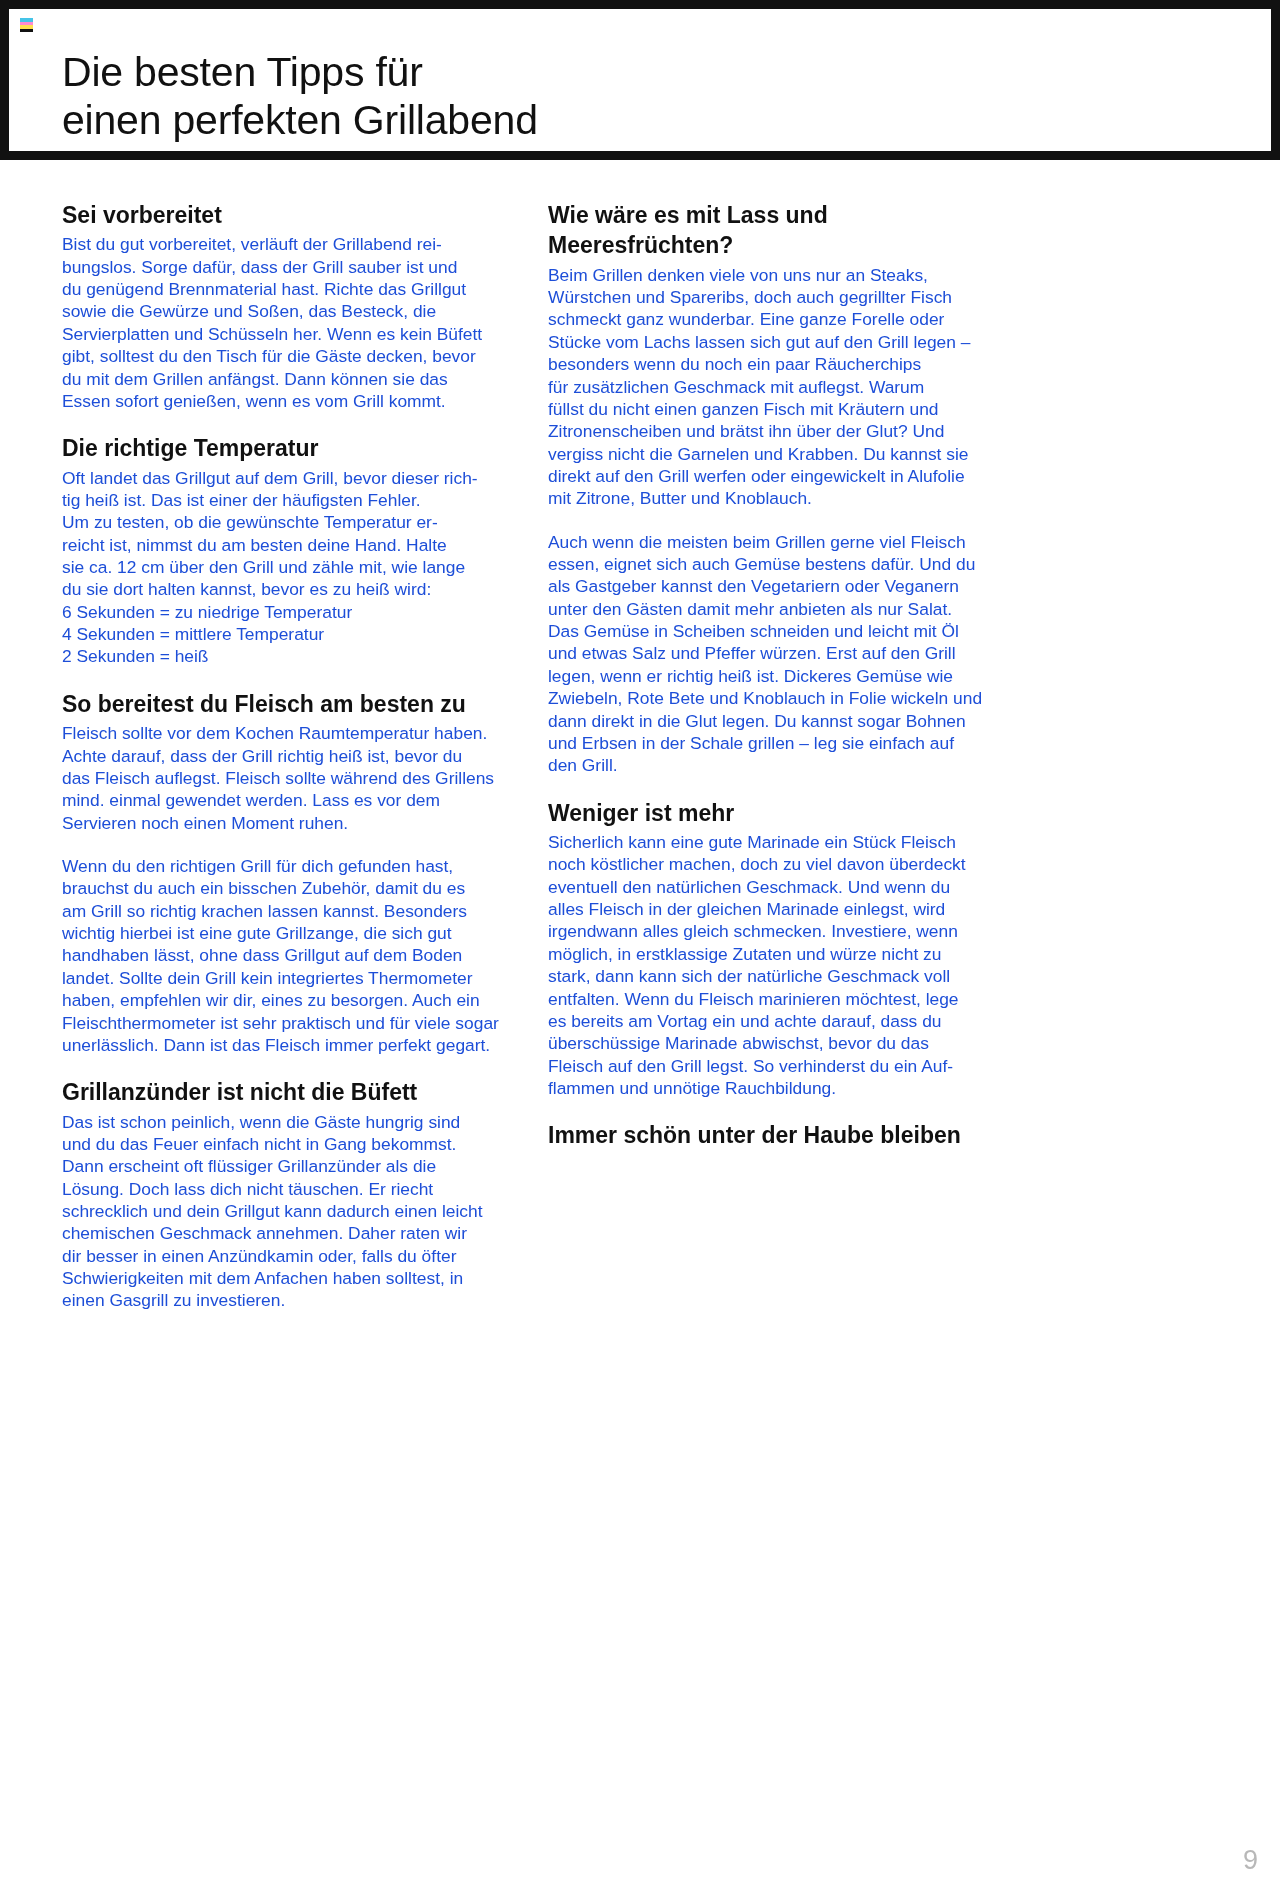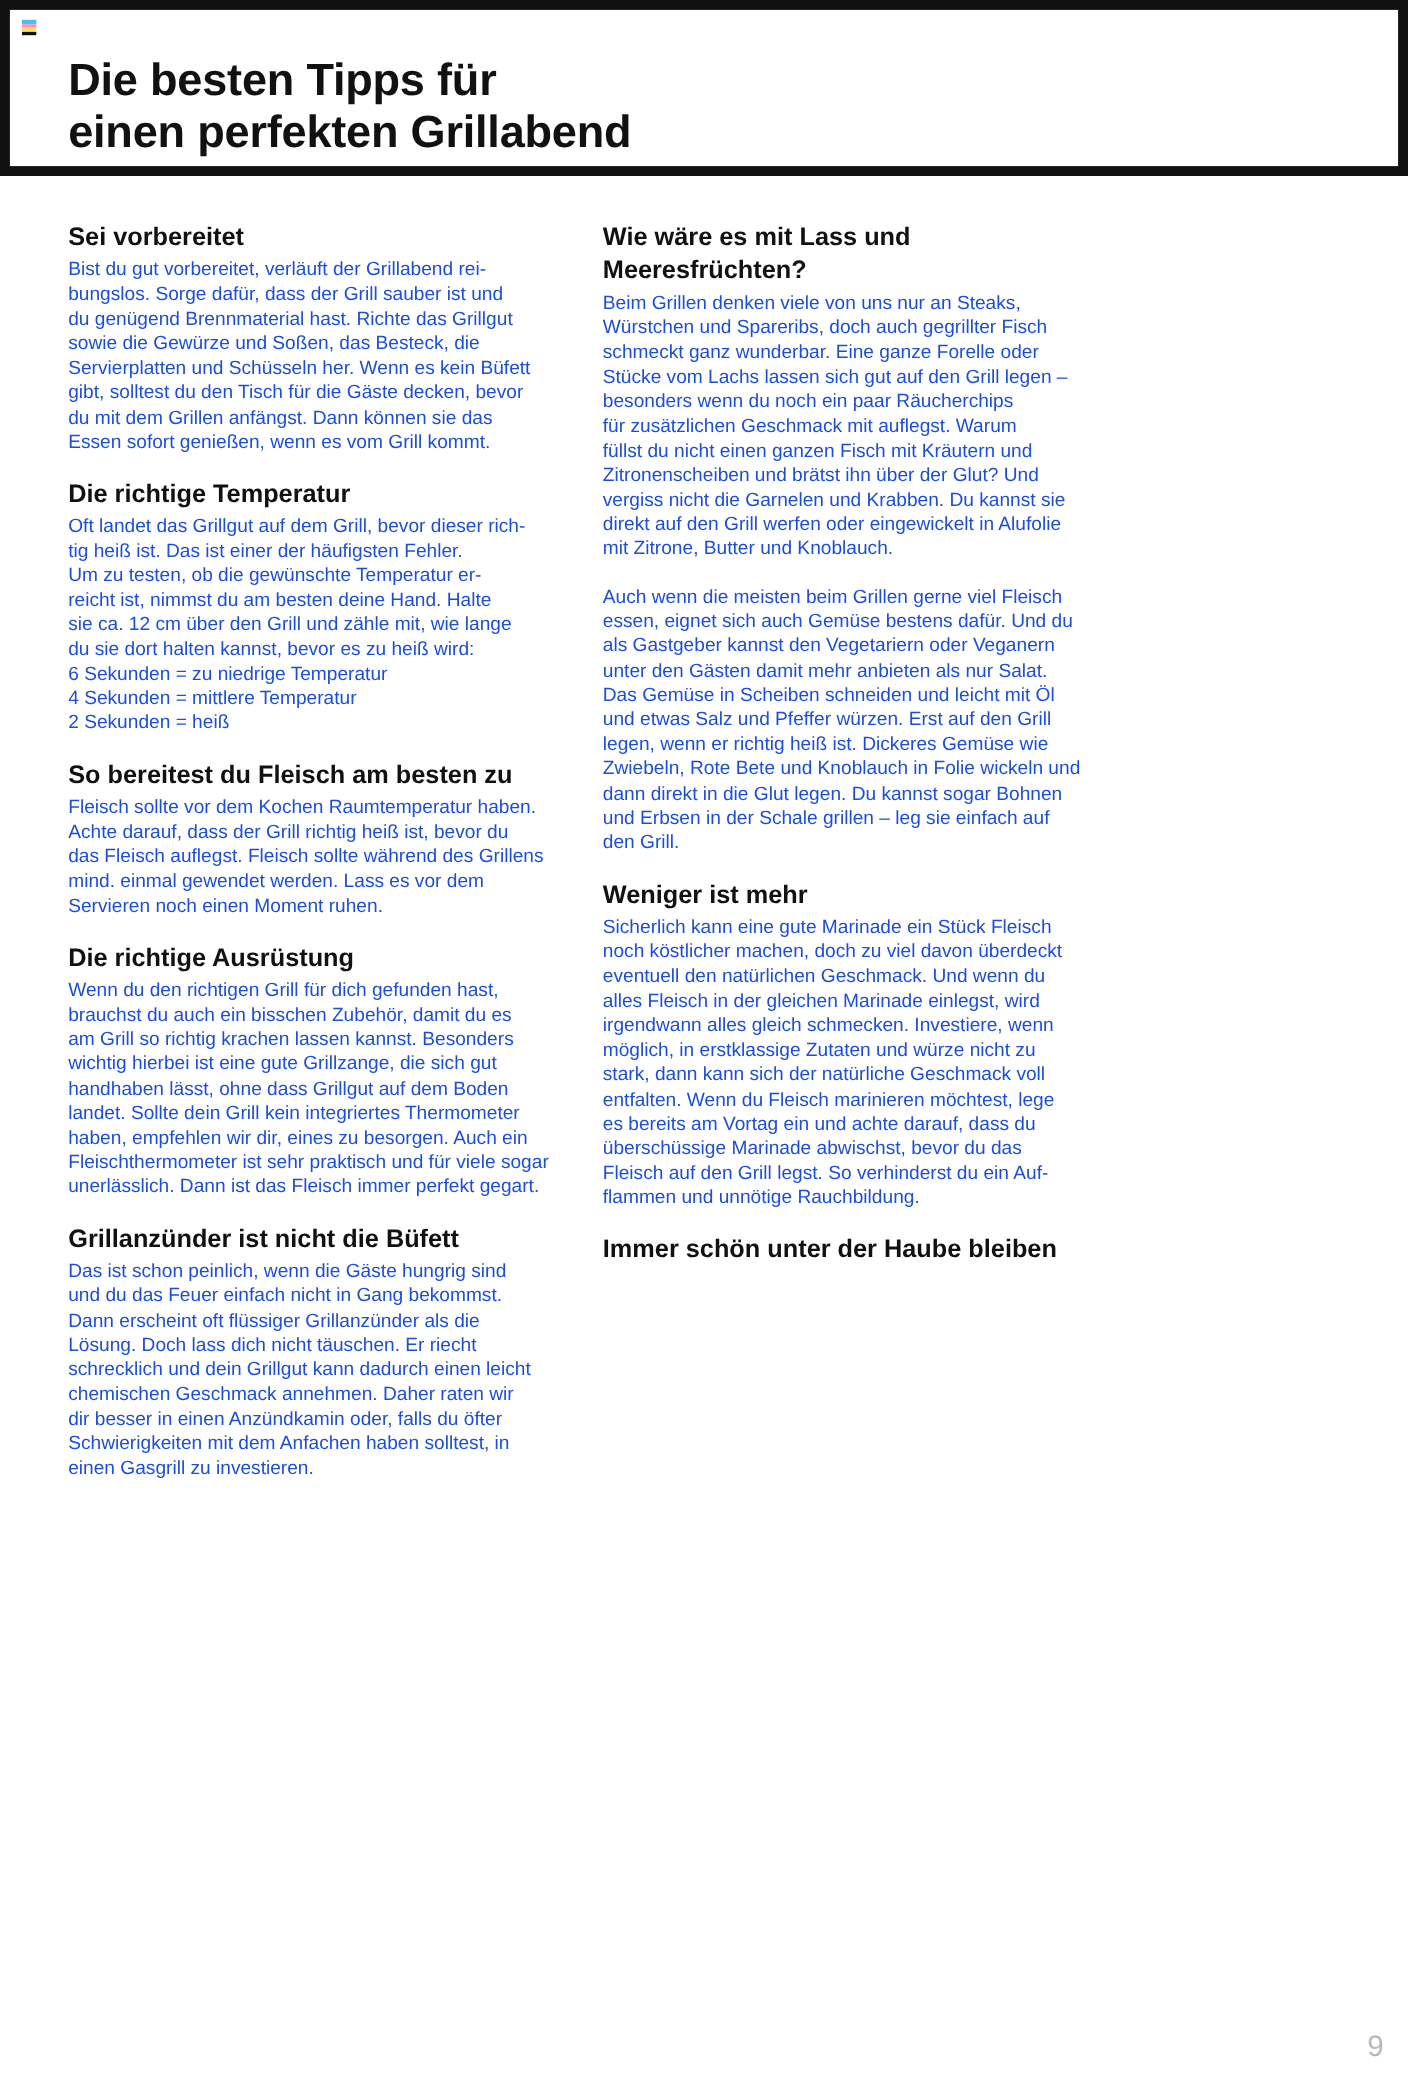--- a/index.html
+++ b/index.html
@@ -59,21 +59,21 @@
   }
   .colorbar span { display: block; flex: 1 1 auto; }
 
   
   .title {
     position: absolute;
     left: 62px;
     top: 22px;
     width: 1000px;
     font-size: 41px;
-    font-weight: bold;
+    font-weight: normal;
     line-height: 1.17;
     letter-spacing: -0.2px;
     color: #111111;
   }
   .title .line { display: block; white-space: nowrap; }
 
   
   .columns {
     position: absolute;
     left: 0;
@@ -165,21 +165,20 @@
       </section>
       <section class="sec">
         <h3 class="sec-title">So bereitest du Fleisch am besten zu</h3>
         <p class="sec-body">Fleisch sollte vor dem Kochen Raumtemperatur haben.
 Achte darauf, dass der Grill richtig heiß ist, bevor du
 das Fleisch auflegst. Fleisch sollte während des Grillens
 mind. einmal gewendet werden. Lass es vor dem
 Servieren noch einen Moment ruhen.</p>
       </section>
       <section class="sec">
-        <h3 class="sec-title">Die richtige Ausrüstung</h3>
         <p class="sec-body">Wenn du den richtigen Grill für dich gefunden hast,
 brauchst du auch ein bisschen Zubehör, damit du es
 am Grill so richtig krachen lassen kannst. Besonders
 wichtig hierbei ist eine gute Grillzange, die sich gut
 handhaben lässt, ohne dass Grillgut auf dem Boden
 landet. Sollte dein Grill kein integriertes Thermometer
 haben, empfehlen wir dir, eines zu besorgen. Auch ein
 Fleischthermometer ist sehr praktisch und für viele sogar
 unerlässlich. Dann ist das Fleisch immer perfekt gegart.</p>
       </section>

